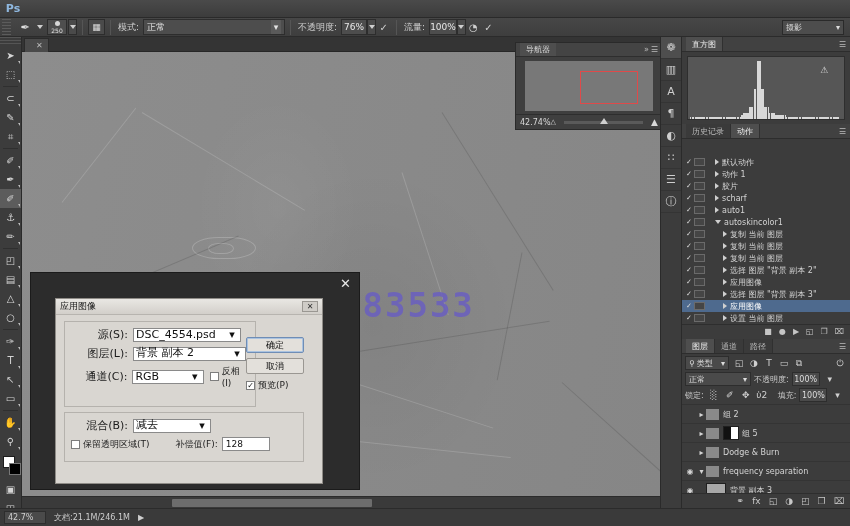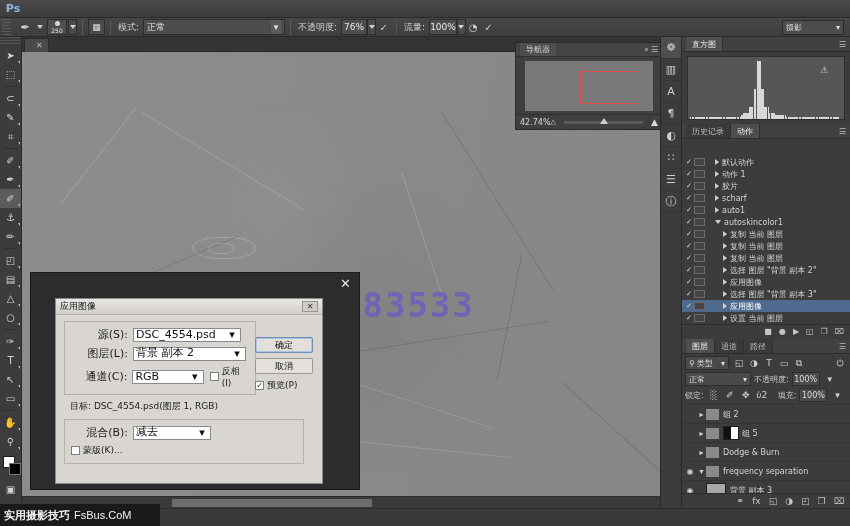--- a/index.html
+++ b/index.html
@@ -113,21 +113,21 @@
   .combo { height:14px; background:#fff; border:1px solid #8a8a8a; display:flex; align-items:flex-end;
      padding:0 2px; font-size:11px; color:#111; }
   .combo .cap { flex:1; overflow:hidden; white-space:nowrap; }
   .combo .arr { width:12px; display:flex; align-items:center; justify-content:center; }
   .txtin { height:14px; background:#fff; border:1px solid #8a8a8a; font-size:9px;
      display:flex; align-items:center; padding:0 3px; color:#111; }
   .chk { width:9px;height:9px;background:#fff;border:1px solid #7d7d7d; display:inline-flex;
      align-items:center;justify-content:center;font-size:8px;color:#111;margin-right:3px;}
   .chk.on:after { content:"\2713"; font-size:8px; line-height:8px; }
   .cklbl { display:flex; align-items:center; font-size:9px; margin-bottom:3px; }
-  .dlg-btns { position:absolute; right:9px; top:22px; width:58px; }
+  .dlg-btns { position:absolute; right:18px; top:22px; width:58px; }
   .btn { height:16px; background:#e3e0db; border:1px solid #9a9792; border-radius:2px;
      display:flex; align-items:center; justify-content:center; font-size:9px; margin-bottom:5px; color:#111;}
   .btn.primary { border:1px solid #6f8db5; box-shadow:0 0 0 1px #aac3e0 inset; }
   .tgt { font-size:9px; margin:2px 0 6px 6px; }
 
   
   .icon-strip { position:absolute; right:168px; top:37px; width:22px; bottom:18px;
      background:#3c3c3c; border-left:1px solid #2a2a2a; border-right:1px solid #2a2a2a;}
   .strip-ic { height:22px; display:flex; align-items:center; justify-content:center;
      color:#cfcfcf; font-size:11px; border-bottom:1px solid #343434; }
@@ -358,45 +358,48 @@
             <span class="arr">▾</span>
           </div>
         </div>
         <div class="row">
           <span class="lbl">图层(L):</span>
           <div class="combo" style="width:113px">
             <span class="cap">背景 副本 2</span>
             <span class="arr">▾</span>
           </div>
         </div>
-        <div class="row" style="margin-bottom:0">
+        <div class="row" style="margin-bottom:12px">
           <span class="lbl">通道(C):</span>
           <div class="combo" style="width:72px">
             <span class="cap">RGB</span>
             <span class="arr">▾</span>
           </div>
           <label class="cklbl" style="margin:0 0 0 6px">
             <span class="chk"></span>
             <span>反相(I)</span>
           </label>
         </div>
       </div>
-      <div class="tgt">目标: DSC_4554.psd(图层 1, RGB)</div>
       <div class="fieldset" style="width:240px">
         <div class="row">
           <span class="lbl">混合(B):</span>
           <div class="combo" style="width:78px">
             <span class="cap">减去</span>
             <span class="arr">▾</span>
           </div>
         </div>
-        <label class="cklbl" style="margin:0">
-          <span class="chk"></span>
-          <span>蒙版(K)...</span>
-        </label>
+        <div class="row">
+          <label class="cklbl" style="margin:0">
+            <span class="chk"></span>
+            <span>保留透明区域(T)</span>
+          </label>
+          <span style="margin-left:26px">补偿值(F):</span>
+          <div class="txtin" style="width:48px;margin-left:4px">128</div>
+        </div>
       </div>
       <div class="dlg-btns">
         <div class="btn primary">确定</div>
         <div class="btn">取消</div>
         <label class="cklbl">
           <span class="chk on"></span>
           <span>预览(P)</span>
         </label>
       </div>
     </div>
@@ -736,18 +739,14 @@
         <span>⌧</span>
       </div>
   </div>
 
   <div class="statusbar">
     <div class="sb-zoom">42.7%</div>
     <span>文档:21.1M/246.1M</span>
     <span style="font-size:8px">▶</span>
   </div>
 
-  <div class="wm-fsbus">
-    <span class="wm-fs-cn">实用摄影技巧</span>
-    <span class="wm-fs-en">FsBus.CoM</span>
-  </div>
 
 </div>
 
 </body></html>

